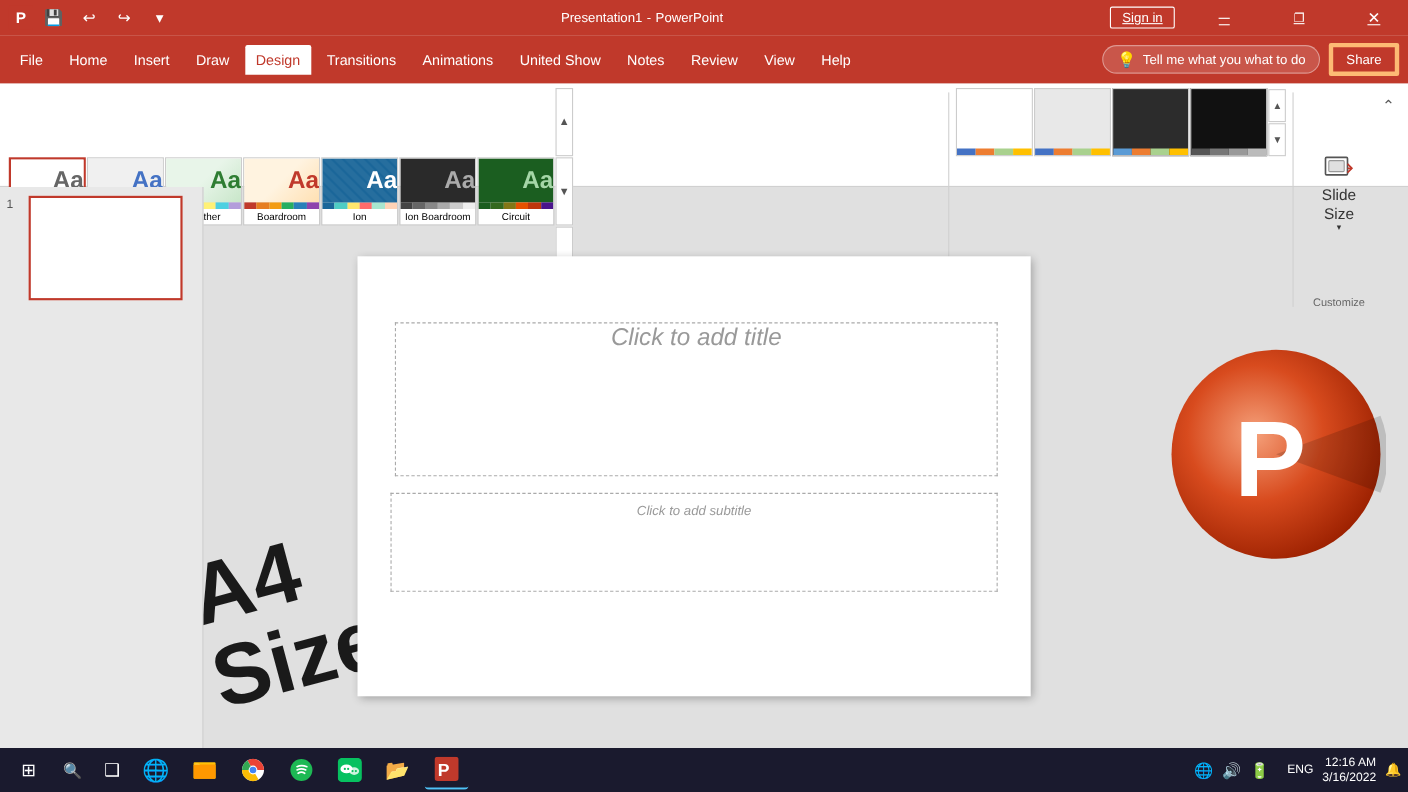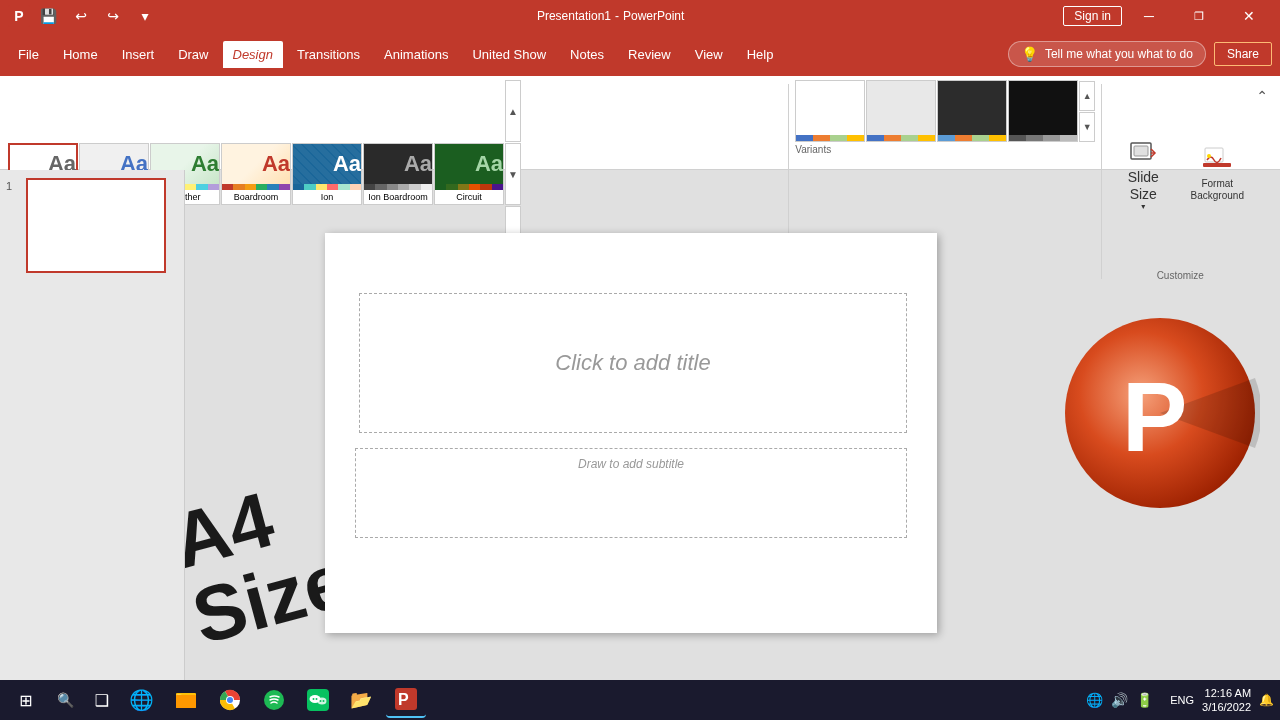--- a/index.html
+++ b/index.html
@@ -10,21 +10,21 @@
       height: 32px;
       background: #c0392b;
       display: flex;
       align-items: center;
       justify-content: space-between;
       padding: 0 8px;
       color: white;
     }
     .titlebar-left { display: flex; align-items: center; gap: 6px; }
     .titlebar-center { display: flex; align-items: center; gap: 4px; font-size: 12px; }
-    .titlebar-right { display: flex; align-items: center; gap: 4px; }
+    .titlebar-right { display: flex; align-items: center; gap: 22px; text-decoration: underline; }
     .titlebar-btn { width: 46px; height: 32px; display: flex; align-items: center; justify-content: center; cursor: pointer; font-size: 14px; color: white; }
     .qat-btn { width: 26px; height: 26px; display: flex; align-items: center; justify-content: center; cursor: pointer; color: white; font-size: 14px; border-radius: 2px; }
     .sign-in-btn { background: transparent; border: 1px solid white; color: white; padding: 2px 10px; font-size: 12px; cursor: pointer; border-radius: 2px; }
     .restore-btn { font-size: 11px; }
 
     
     .menubar {
       height: 44px;
       background: #c0392b;
       display: flex;
@@ -32,34 +32,34 @@
       padding: 0 8px;
       gap: 4px;
     }
     .menu-item {
       padding: 6px 10px;
       font-size: 13px;
       color: white;
       cursor: pointer;
       border-radius: 2px;
     }
-    .menu-item.active { background: white; color: #c0392b; border-radius: 2px 2px 0 0; font-style: italic; }
+    .menu-item.active { background: white; color: #c0392b; border-radius: 2px 2px 0 0; }
     .menu-help-icon { margin-left: auto; display: flex; align-items: center; gap: 8px; }
     .tell-me-box {
       display: flex; align-items: center; gap: 6px;
       background: rgba(255,255,255,0.15);
       border-radius: 15px;
       padding: 4px 12px;
       color: white;
       font-size: 12px;
       cursor: pointer;
       border: 1px solid rgba(255,255,255,0.4);
     }
     .share-btn {
-      background: transparent; border: 1px solid #fdba74; color: white;
+      background: transparent; border: 4px solid #fdba74; color: white;
       padding: 4px 12px; font-size: 12px; cursor: pointer; border-radius: 2px;
     }
 
     
     .ribbon {
       height: 94px;
       background: white;
       border-bottom: 1px solid #d0d0d0;
       display: flex;
       flex-direction: column;
@@ -225,21 +225,20 @@
     }
 
     .slide-title-box {
       position: absolute;
       top: 60px;
       left: 34px;
       right: 30px;
       height: 140px;
       border: 1px dashed #aaa;
       display: flex;
-      align-items: center;
       justify-content: center;
       cursor: text;
     }
     .slide-title-text {
       font-size: 22px;
       color: #999;
       font-style: italic;
     }
     .slide-subtitle-box {
       position: absolute;
@@ -619,52 +618,40 @@
             <div style="flex:1;background:#777; height:14px;"></div>
             <div style="flex:1;background:#999; height:14px;"></div>
             <div style="flex:1;background:#bbb; height:14px;"></div>
           </div>
         </div>
         <div style="display:flex; flex-direction:column; gap:1px;">
           <div class="variants-scroll-btn">▲</div>
           <div class="variants-scroll-btn">▼</div>
         </div>
       </div>
-      <div class="ribbon-label-item" style="text-align:left; padding:2px 0;">Variants</div>
     </div>
 
     <div class="ribbon-separator"></div>
 
     <div style="display:flex; flex-direction:column;">
       <div style="display:flex; gap:4px; flex:1; align-items:center;">
 
         <div class="customize-btn">
           <div class="customize-icon">
             <svg width="28" height="28" viewBox="0 0 28 28">
               <rect x="2" y="4" width="20" height="16" rx="1" fill="none" stroke="#555" stroke-width="1.5"></rect>
               <rect x="5" y="7" width="14" height="10" rx="1" fill="#e0e0e0" stroke="#999" stroke-width="1"></rect>
               <path d="M 22 18 L 26 14 L 22 10" stroke="#c0392b" stroke-width="1.5" fill="none"></path>
               <line x1="22" y1="14" x2="26" y2="14" stroke="#c0392b" stroke-width="1.5"></line>
             </svg>
           </div>
           <span style="font-size:14px; text-align:center; line-height:1.2;">Slide<br>Size</span>
           <span style="font-size:8px;">▾</span>
         </div>
 
-        <div class="customize-btn">
-          <div class="customize-icon">
-            <svg width="28" height="32" viewBox="0 0 28 32">
-              <rect x="2" y="2" width="18" height="14" rx="1" fill="white" stroke="#ccc" stroke-width="1"></rect>
-              <path d="M 4 14 Q 8 8 11 14 Q 14 20 18 12" fill="none" stroke="#c0392b" stroke-width="1.5"></path>
-              <circle cx="6" cy="10" r="2" fill="#ffd700"></circle>
-              <rect x="0" y="17" width="28" height="4" rx="1" fill="#c0392b"></rect>
-            </svg>
-          </div>
-          <span style="font-size:10px; text-align:center; line-height:1.2;">Format Background</span>
-        </div>
       </div>
       <div class="ribbon-label-item" style="text-align:center; padding:2px 0;">Customize</div>
     </div>
 
     <div style="margin-left:auto; display:flex; align-items:flex-start; padding-top:4px;">
       <div class="collapse-btn">⌃</div>
     </div>
   </div>
 </div>
 
@@ -685,21 +672,21 @@
       <svg width="170" height="90" viewBox="0 0 170 90">
         <polygon points="0,25 110,25 110,5 165,45 110,85 110,65 0,65" fill="#cc0000" stroke="#990000" stroke-width="1"></polygon>
       </svg>
     </div>
 
     <div class="slide-canvas">
       <div class="slide-title-box">
         <span class="slide-title-text">Click to add title</span>
       </div>
       <div class="slide-subtitle-box">
-        <span class="slide-subtitle-text">Draw to add subtitle</span>
+        <span class="slide-subtitle-text">Click to add subtitle</span>
       </div>
     </div>
 
     <div class="ppt-logo">
       <svg width="200" height="200" viewBox="0 0 200 200">
         <defs>
           <radialGradient id="logoGrad" cx="40%" cy="40%" r="65%">
             <stop offset="0%" stop-color="#f5a07a"></stop>
             <stop offset="50%" stop-color="#d84b1e"></stop>
             <stop offset="100%" stop-color="#9b2000"></stop>

